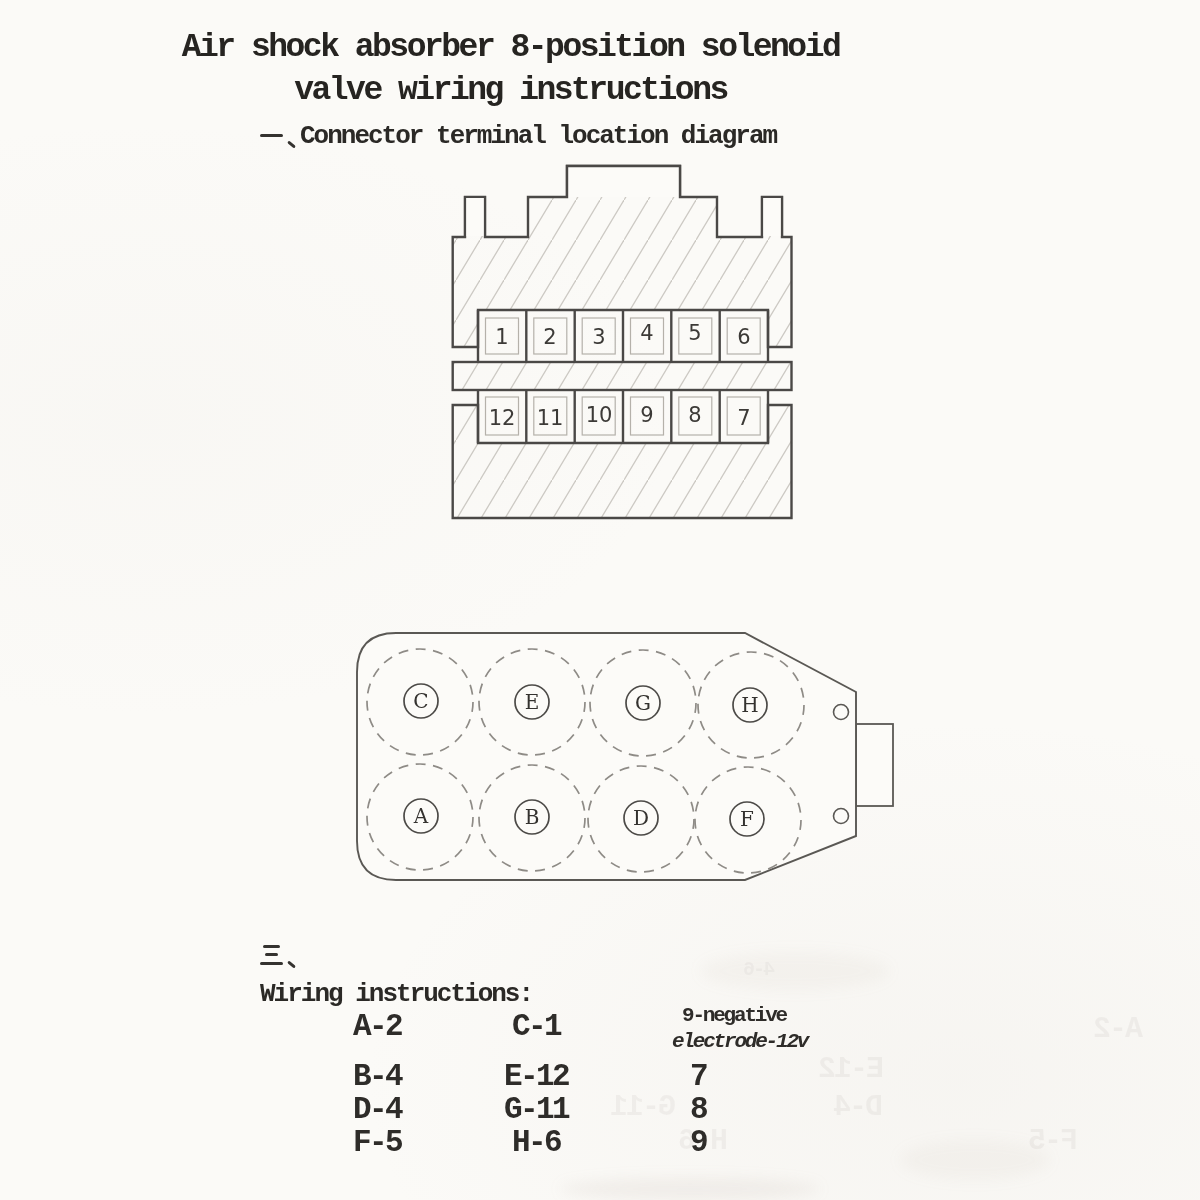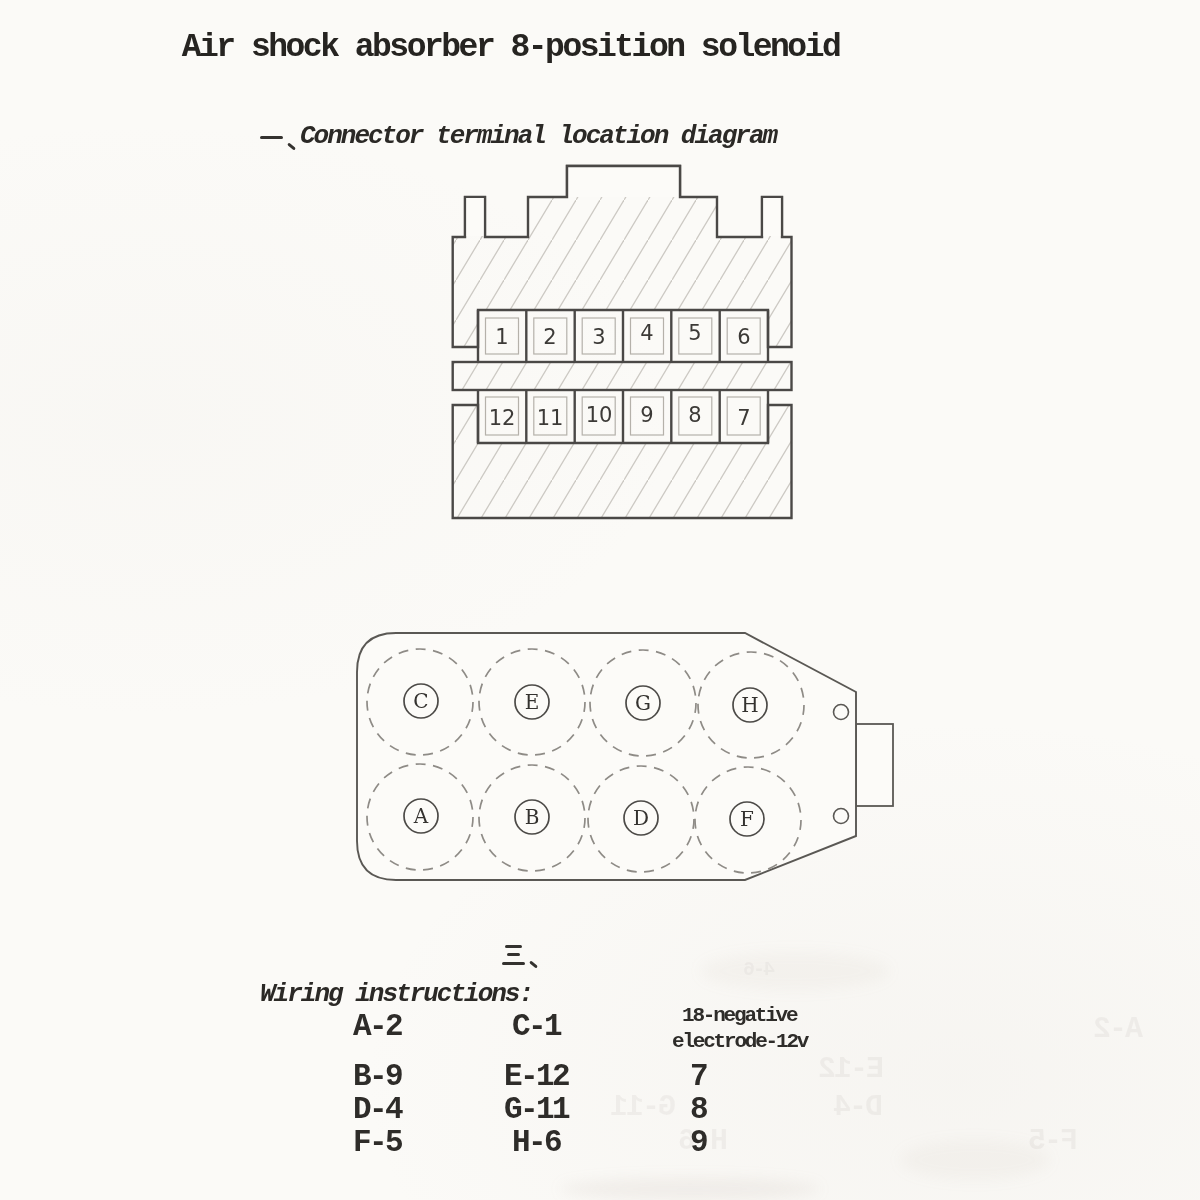--- a/index.html
+++ b/index.html
@@ -14,24 +14,23 @@
     color:#2f2d2a;
   }
   .abs{position:absolute;}
   
   .title{
     left:0;top:26px;width:1021px;text-align:center;
     font-size:33px;font-weight:700;letter-spacing:-2.5px;line-height:43px;
     color:#262421;
   }
   .section-heading{
-    display:flex;align-items:flex-end;gap:10px;
+    display:flex;align-items:flex-start;gap:10px;
     font-size:26px;font-weight:700;letter-spacing:-2px;color:#2b2926;
     white-space:nowrap;
-    font-style:italic;
   }
   
   .cjk{position:relative;display:inline-block;width:30px;height:28px;flex:0 0 auto;}
   .cjk .bar{position:absolute;background:#34322f;height:3px;border-radius:1.5px;}
   .cjk-one .b1{width:23px;left:0;top:13px;}
   .cjk-two .b1{width:16px;left:3px;top:6px;}
   .cjk-two .b2{width:23px;left:0;top:19px;}
   .cjk-three .b1{width:17px;left:3px;top:4px;}
   .cjk-three .b2{width:13px;left:5px;top:12px;}
   .cjk-three .b3{width:23px;left:0;top:21px;}
@@ -53,20 +52,21 @@
   .smudge{position:absolute;border-radius:50%;filter:blur(7px);}
   svg text{user-select:none;}
 </style>
 </head>
 <body>
 
 <div class="page">
 
   <div class="abs title">
     <div>Air shock absorber 8-position solenoid</div>
+    <div>valve wiring instructions</div>
   </div>
 
   <div class="abs section-heading" style="left:260px;top:121px;">
     <span class="cjk cjk-one">
         <i class="bar b1"></i>
         <i class="dun"></i>
       </span>
     <span>Connector terminal location diagram</span>
   </div>
 
@@ -186,31 +186,31 @@
     <span class="cjk cjk-three">
         <i class="bar b1"></i>
         <i class="bar b2"></i>
         <i class="bar b3"></i>
         <i class="dun"></i>
       </span>
     <span>Wiring instructions:</span>
   </div>
 
   <span class="abs wire" style="left:353px;top:1009px;">A-2</span>
-  <span class="abs wire" style="left:353px;top:1059px;">B-9</span>
+  <span class="abs wire" style="left:353px;top:1059px;">B-4</span>
   <span class="abs wire" style="left:353px;top:1092px;">D-4</span>
   <span class="abs wire" style="left:353px;top:1125px;">F-5</span>
 
   <span class="abs wire" style="left:512px;top:1009px;text-align:center;">C-1</span>
   <span class="abs wire" style="left:504px;top:1059px;">E-12</span>
   <span class="abs wire" style="left:504px;top:1092px;">G-11</span>
   <span class="abs wire" style="left:512px;top:1125px;">H-6</span>
 
-  <span class="abs wire-small" style="left:682px;top:1004px;">18-negative</span>
-  <span class="abs wire-small" style="left:672px;top:1030px;">electrode-12v</span>
+  <span class="abs wire-small" style="left:682px;top:1004px;">9-negative</span>
+  <span class="abs wire-small" style="left:672px;top:1030px;font-style:italic;">electrode-12v</span>
   <span class="abs wire" style="left:690px;top:1059px;">7</span>
   <span class="abs wire" style="left:690px;top:1092px;">8</span>
   <span class="abs wire" style="left:690px;top:1125px;">9</span>
 
   <span class="ghost sm" style="left:745px;top:958px;">4-6</span>
   <span class="ghost" style="left:1095px;top:1012px;">A-2</span>
   <span class="ghost" style="left:820px;top:1052px;">E-12</span>
   <span class="ghost" style="left:612px;top:1090px;">G-11</span>
   <span class="ghost" style="left:835px;top:1090px;">D-4</span>
   <span class="ghost" style="left:680px;top:1124px;">H-6</span>

